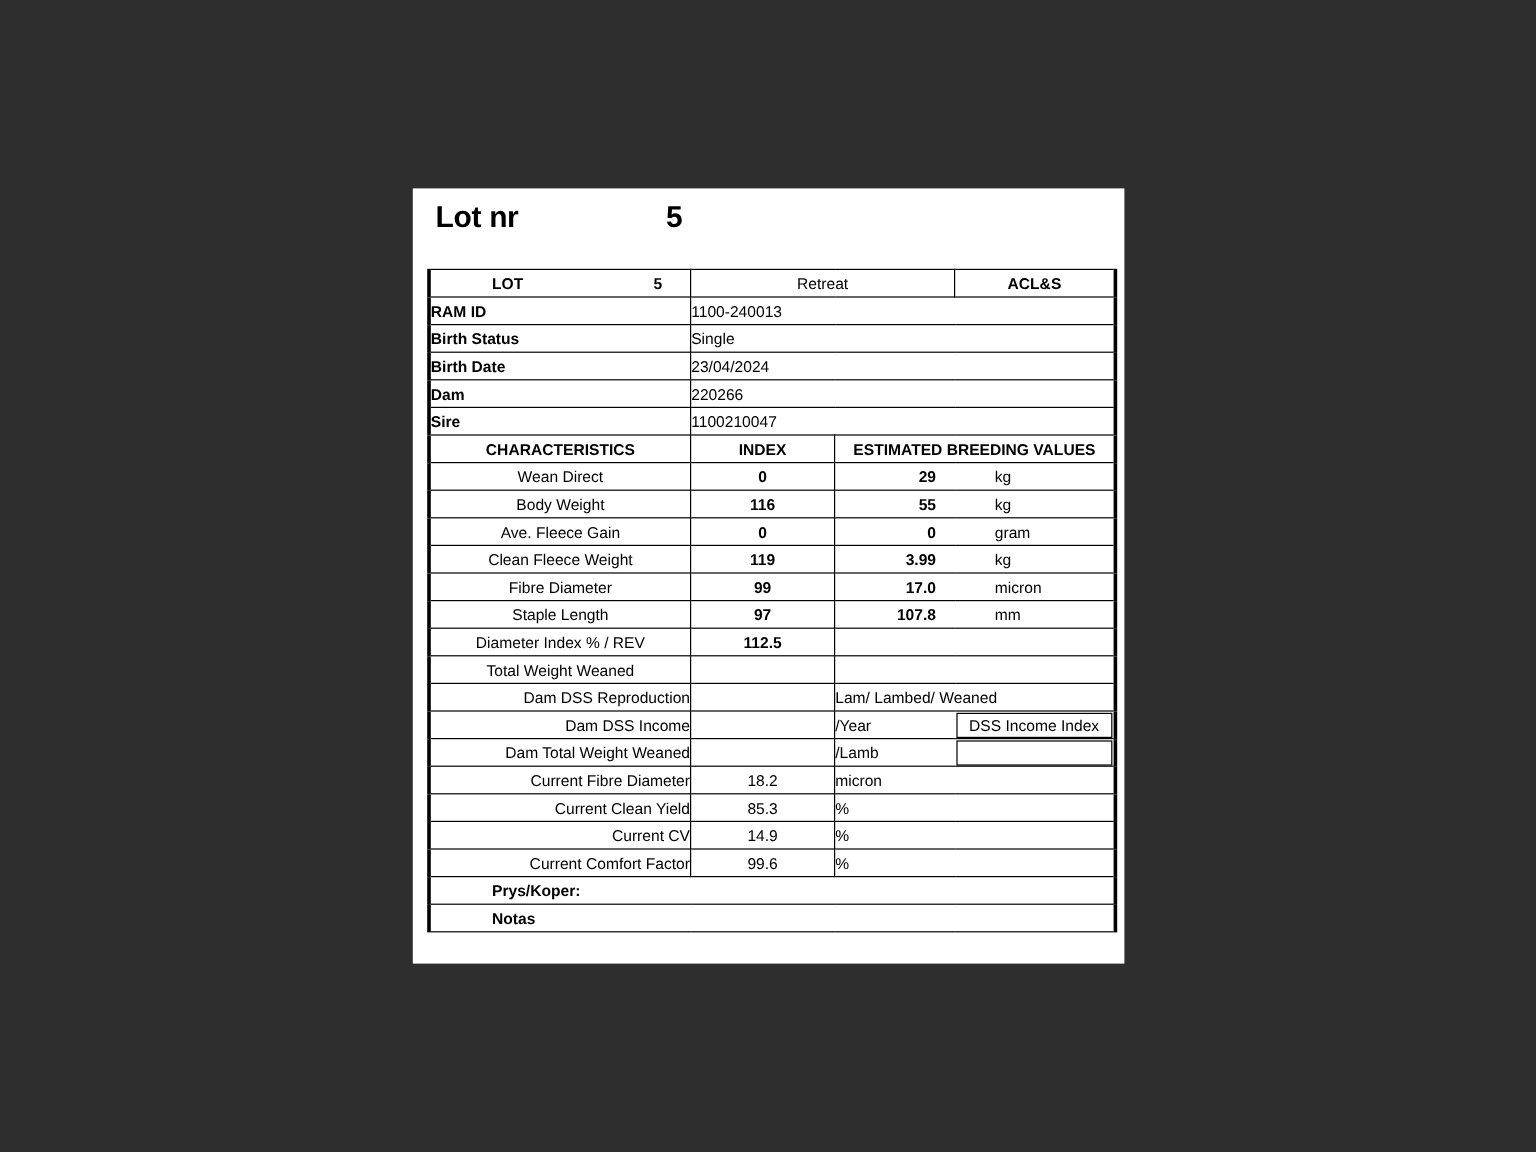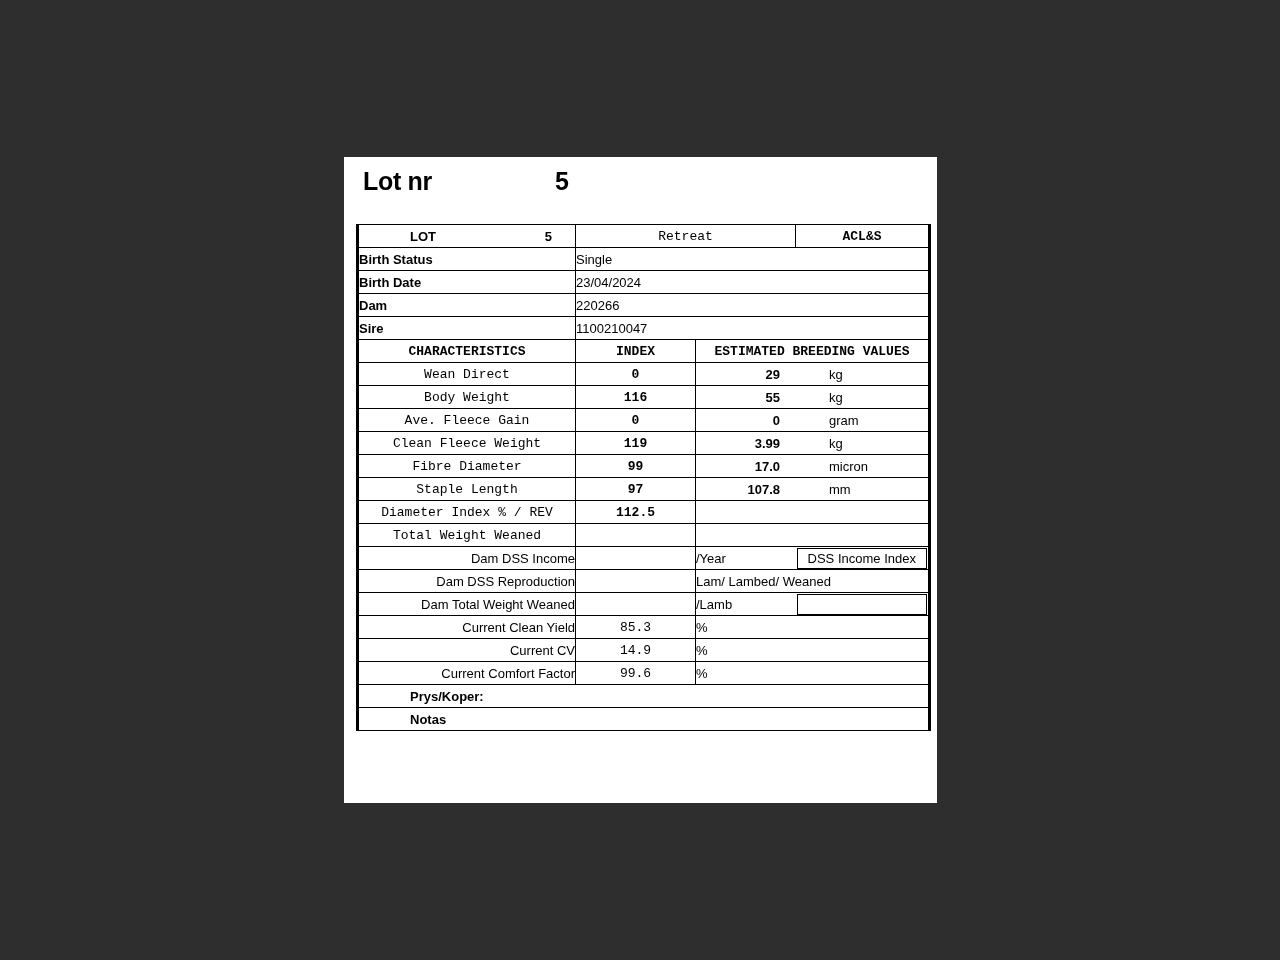--- a/index.html
+++ b/index.html
@@ -51,21 +51,21 @@
     font-size: 13px;
     line-height: 1;
     height: 22px;
     vertical-align: middle;
     background: #fff;
   }
 
   
   .pl { padding-left: 4px; text-align: left; }
   .pr { padding-right: 4px; text-align: right; }
-  .ctr { text-align: center; font-family: Liberation Mono, monospace; }
+  .ctr { text-align: center; }
   .b { font-weight: bold; margin-left: 47px; }
 
   
   .tb-top td { border-top: 3px solid #000; }
   .tb-bot td { border-bottom: 3px solid #000; }
 
   
   .frame-l { border-left: 3px solid #000 !important; }
   .frame-r { border-right: 3px solid #000 !important; }
 
@@ -100,20 +100,24 @@
       <tr class="tb-top">
         <td class="frame-l">
           <span class="pl b">LOT</span>
           <span class="b" style="padding-left:58px">5</span>
         </td>
         <td colspan="2" class="ctr">Retreat</td>
         <td class="ctr b frame-r">ACL&amp;S</td>
       </tr>
 
       <tr>
+        <td class="pl b frame-l">RAM ID</td>
+        <td colspan="3" class="pl frame-r">1100-240013</td>
+      </tr>
+      <tr>
         <td class="pl b frame-l">Birth Status</td>
         <td colspan="3" class="pl frame-r">Single</td>
       </tr>
       <tr>
         <td class="pl b frame-l">Birth Date</td>
         <td colspan="3" class="pl frame-r">23/04/2024</td>
       </tr>
       <tr>
         <td class="pl b frame-l">Dam</td>
         <td colspan="3" class="pl frame-r">220266</td>
@@ -203,47 +207,52 @@
         <td class="ctr frame-l">Total Weight Weaned</td>
         <td class="ctr b"></td>
         <td colspan="2" class="ebv frame-r">
           <div class="ebv-in">
             <span class="ebv-val"></span>
             <span class="ebv-unit"></span>
           </div>
         </td>
       </tr>
 
+      <tr>
+        <td class="pr frame-l">Dam DSS Reproduction</td>
+        <td class="ctr"></td>
+        <td colspan="2" class="pl frame-r">Lam/ Lambed/ Weaned</td>
+      </tr>
       <tr>
         <td class="pr frame-l">Dam DSS Income</td>
         <td class="ctr"></td>
         <td class="pl" style="border-right:none">/Year</td>
         <td class="frame-r" style="border-left:none">
           <div style="border:1px solid #000;height:19px;display:flex;align-items:center;justify-content:center;margin:0 1px;">
             <span>DSS Income Index</span>
           </div>
         </td>
       </tr>
-      <tr>
-        <td class="pr frame-l">Dam DSS Reproduction</td>
-        <td class="ctr"></td>
-        <td colspan="2" class="pl frame-r">Lam/ Lambed/ Weaned</td>
-      </tr>
       <tr class="tb-bot">
         <td class="pr frame-l">Dam Total Weight Weaned</td>
         <td class="ctr"></td>
         <td class="pl" style="border-right:none">/Lamb</td>
         <td class="frame-r" style="border-left:none">
           <div style="border:1px solid #000;height:19px;display:flex;align-items:center;justify-content:center;margin:0 1px;">
             <span></span>
           </div>
         </td>
       </tr>
 
       <tr>
+        <td class="pr frame-l">Current Fibre Diameter</td>
+        <td class="ctr">18.2</td>
+        <td colspan="2" class="pl frame-r">micron</td>
+      </tr>
+      <tr>
         <td class="pr frame-l">Current Clean Yield</td>
         <td class="ctr">85.3</td>
         <td colspan="2" class="pl frame-r">%</td>
       </tr>
       <tr>
         <td class="pr frame-l">Current CV</td>
         <td class="ctr">14.9</td>
         <td colspan="2" class="pl frame-r">%</td>
       </tr>
       <tr class="tb-bot">

